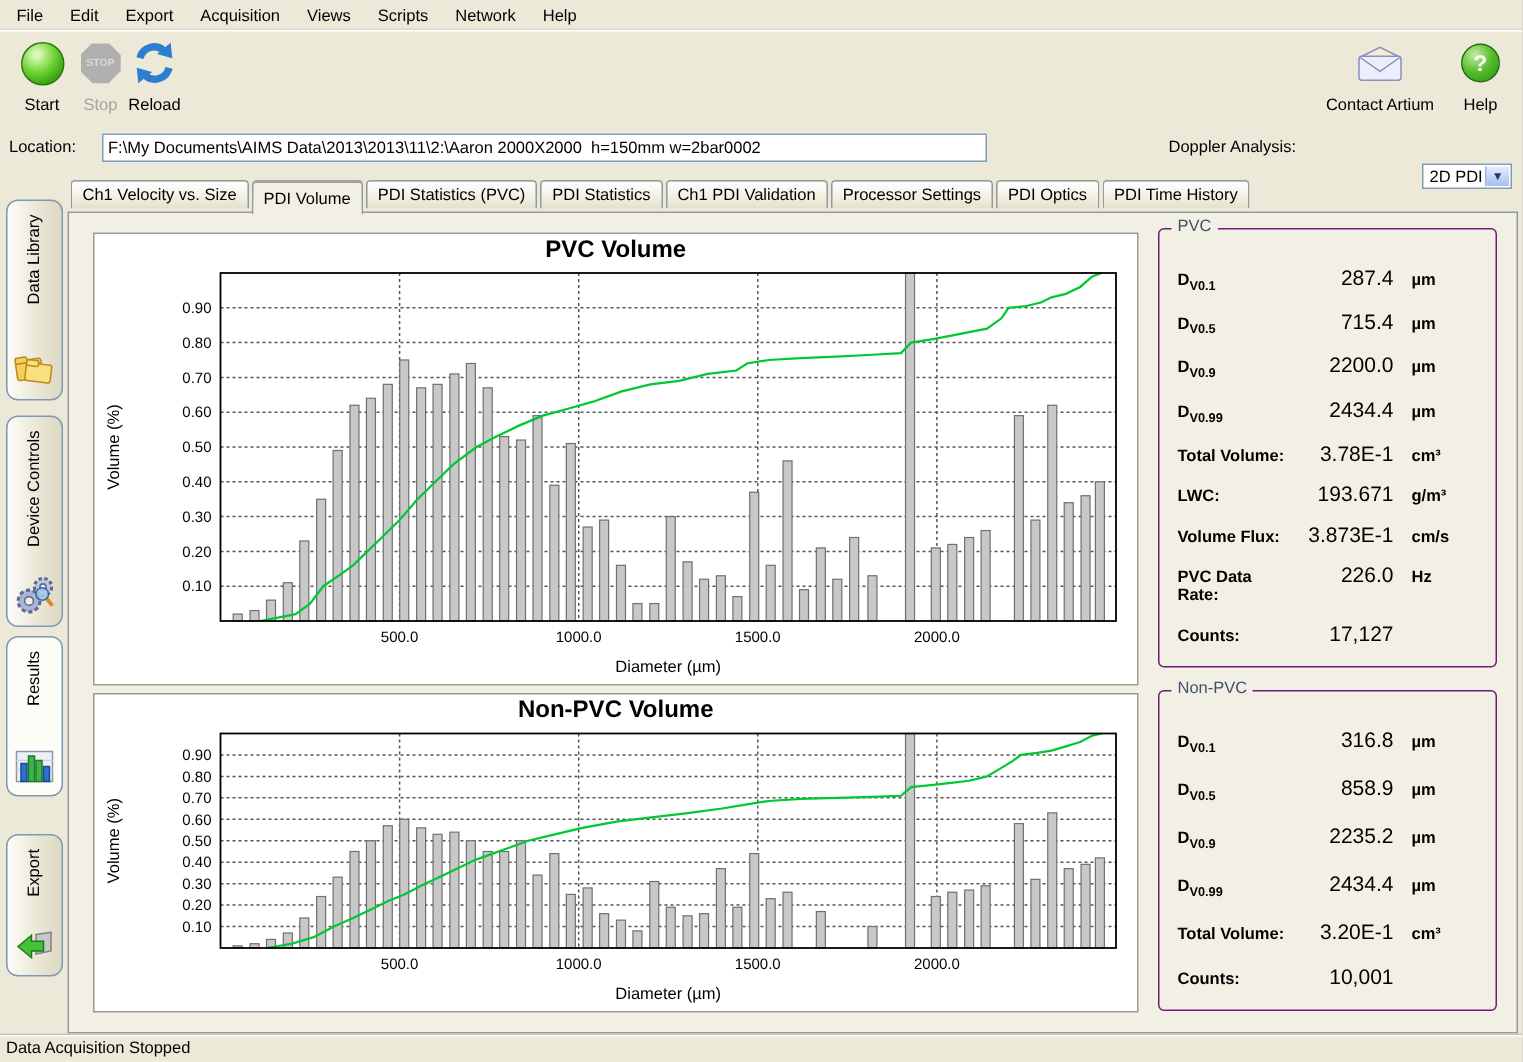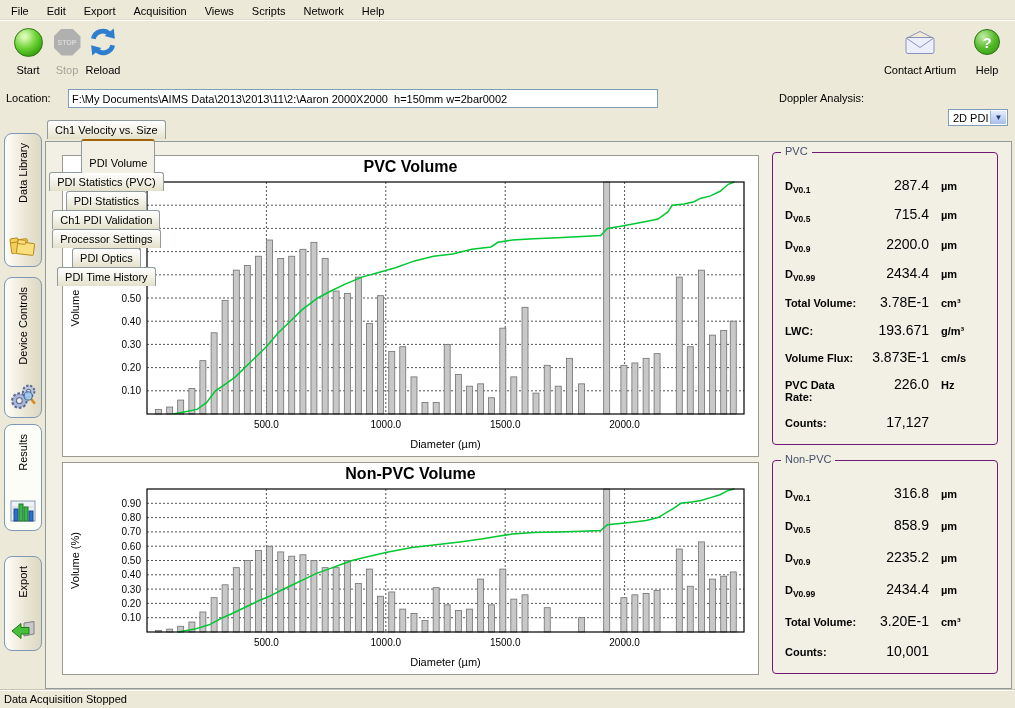--- a/index.html
+++ b/index.html
@@ -42,25 +42,25 @@
   
   .side-btn{position:absolute;left:4px;width:38px;box-sizing:border-box;border:1px solid #7f99b4;border-radius:8px;
     background:linear-gradient(to right,#fefdf9,#eae7d6 55%,#dcd8c2);display:flex;flex-direction:column;
     align-items:center;justify-content:space-between;padding:9px 0 7px 0;cursor:default;}
   .side-btn.selected{background:#fdfdf8;}
   #sb-data{top:133px;height:134px;} #sb-device{top:277px;height:141px;}
   #sb-results{top:424px;height:107px;} #sb-export{top:556px;height:95px;}
   .side-label{writing-mode:vertical-rl;transform:rotate(180deg);font-size:11px;white-space:nowrap;}
 
   
-  .tabstrip{position:absolute;left:47px;top:120px;height:22px;display:flex;align-items:center;z-index:3;flex-direction:column;}
+  .tabstrip{position:absolute;left:47px;top:120px;height:22px;display:flex;align-items:flex-start;z-index:3;}
   .tab{height:15px;line-height:15px;padding:2px 7px 1px 7px;border:1px solid #919b9c;border-bottom:none;
     border-radius:3px 3px 0 0;background:linear-gradient(#ffffff,#f2f0e4 55%,#e3e0cb);margin-right:2px;cursor:default;white-space:nowrap;}
-  .tab.active{height:18px;line-height:18px;background:#f2f0e4;border-top:2px solid #a16207;padding-top:13px;
-    margin-bottom:-1px;position:relative;z-index:4;margin-left:24px;}
+  .tab.active{height:18px;line-height:18px;background:#f2f0e4;border-top:2px solid #a3a3a3;padding-top:2px;
+    margin-bottom:-1px;position:relative;z-index:4;}
 
   
   .content{position:absolute;left:45px;top:141px;width:965px;height:546px;background:#f2f0e4;border:1px solid #919b9c;box-sizing:content-box;}
   .chart-box{position:absolute;background:#ffffff;border:1px solid #9a9a8e;}
   #chart1{left:16px;top:13px;width:695px;height:300px;}
   #chart2{left:16px;top:320px;width:695px;height:211px;}
   .chart-title{text-align:center;font-weight:bold;font-size:16px;height:18px;padding-top:2px;font-family:"Liberation Sans","DejaVu Sans",sans-serif;}
   .chart-box svg{display:block;}
   svg text{font-family:"Liberation Sans","DejaVu Sans",sans-serif;fill:#000;}
 

